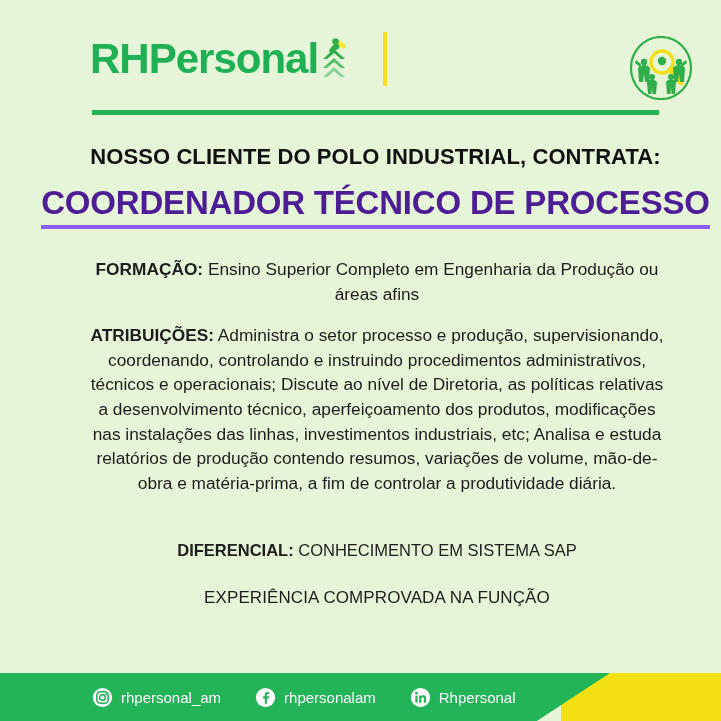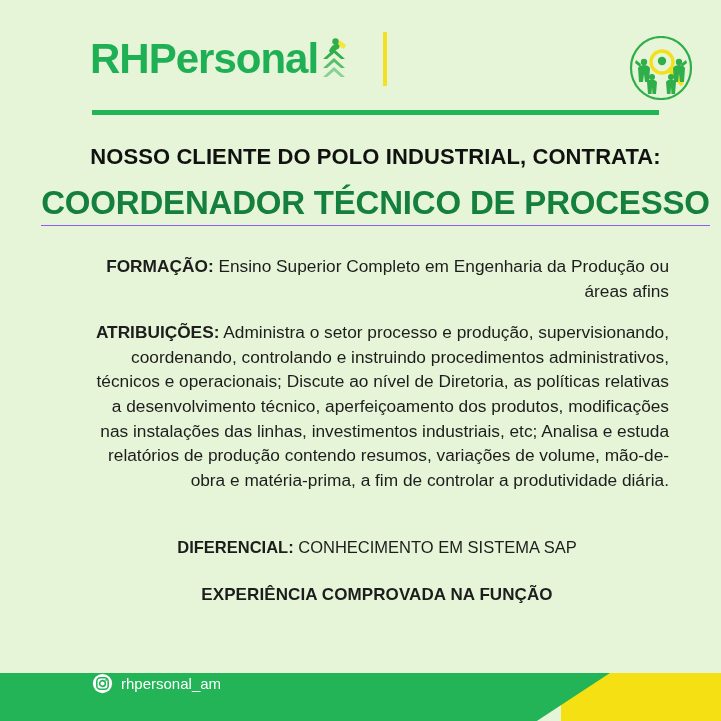--- a/index.html
+++ b/index.html
@@ -97,48 +97,48 @@
   .job-title-wrap {
     text-align: center;
     margin-top: 14px;
   }
   .job-title {
     display: inline-block;
     font-family: "Liberation Sans Narrow", "Liberation Sans", sans-serif;
     font-weight: bold;
     font-size: 33px;
     letter-spacing: -0.2px;
-    color: #15803d;
-    border-bottom: 1px solid #8b5cf6;
+    color: #4c1d95;
+    border-bottom: 4px solid #8b5cf6;
     padding-bottom: 3px;
   }
 
   
   .body-section {
     padding: 0 52px 0 55px;
   }
   .para {
     font-size: 17.3px;
     line-height: 1.42;
     color: #1d1d1d;
-    text-align: right;
+    text-align: center;
   }
   .para.formacao { margin-top: 28px; }
   .para.atribuicoes { margin-top: 8px; }
   .label { font-weight: bold; }
 
   .centered-line {
     text-align: center;
     font-size: 16.5px;
     color: #1d1d1d;
   }
   .diferencial { margin-top: 46px; }
   .experiencia {
     margin-top: 28px;
-    font-weight: bold;
+    font-weight: normal;
     font-size: 17px;
     letter-spacing: 0.1px;
   }
   .contact {
     margin-top: 32px;
     text-align: center;
     font-size: 15.6px;
     line-height: 1.5;
     color: #1d1d1d;
   }
@@ -181,21 +181,20 @@
   }
   .socials {
     position: absolute;
     left: 0;
     top: 0;
     height: 48px;
     display: flex;
     align-items: center;
     padding-left: 92px;
     gap: 34px;
-    flex-direction: column;
   }
   .social {
     display: flex;
     align-items: center;
     gap: 8px;
   }
   .social-label {
     color: #ffffff;
     font-size: 15px;
     white-space: nowrap;

